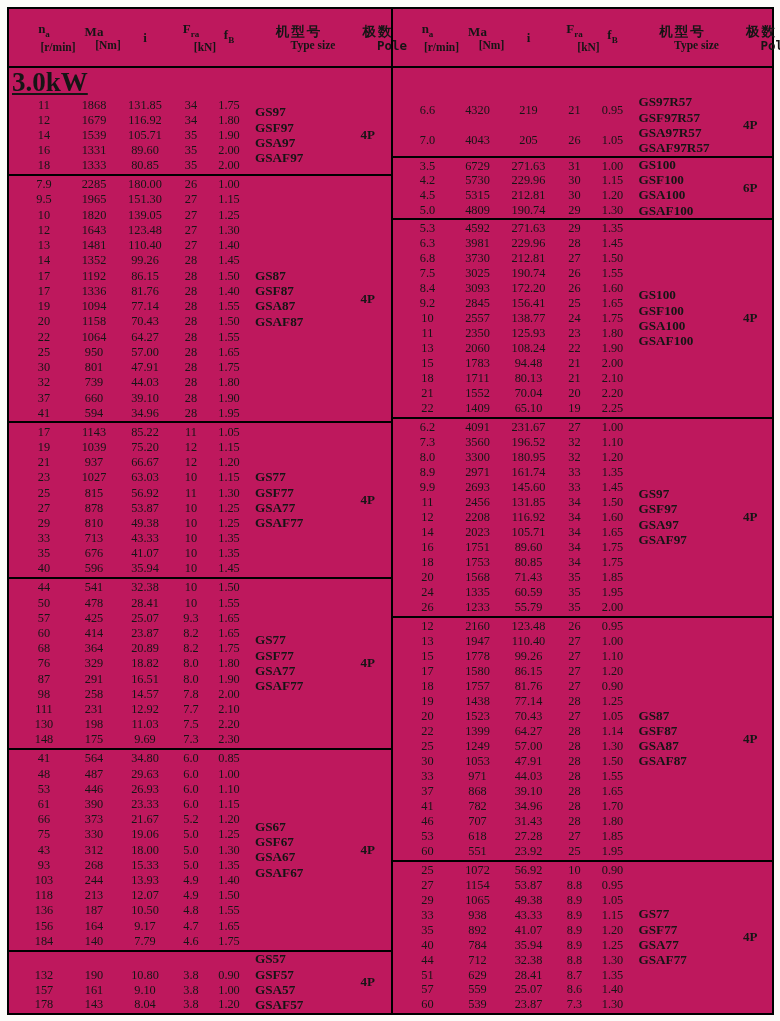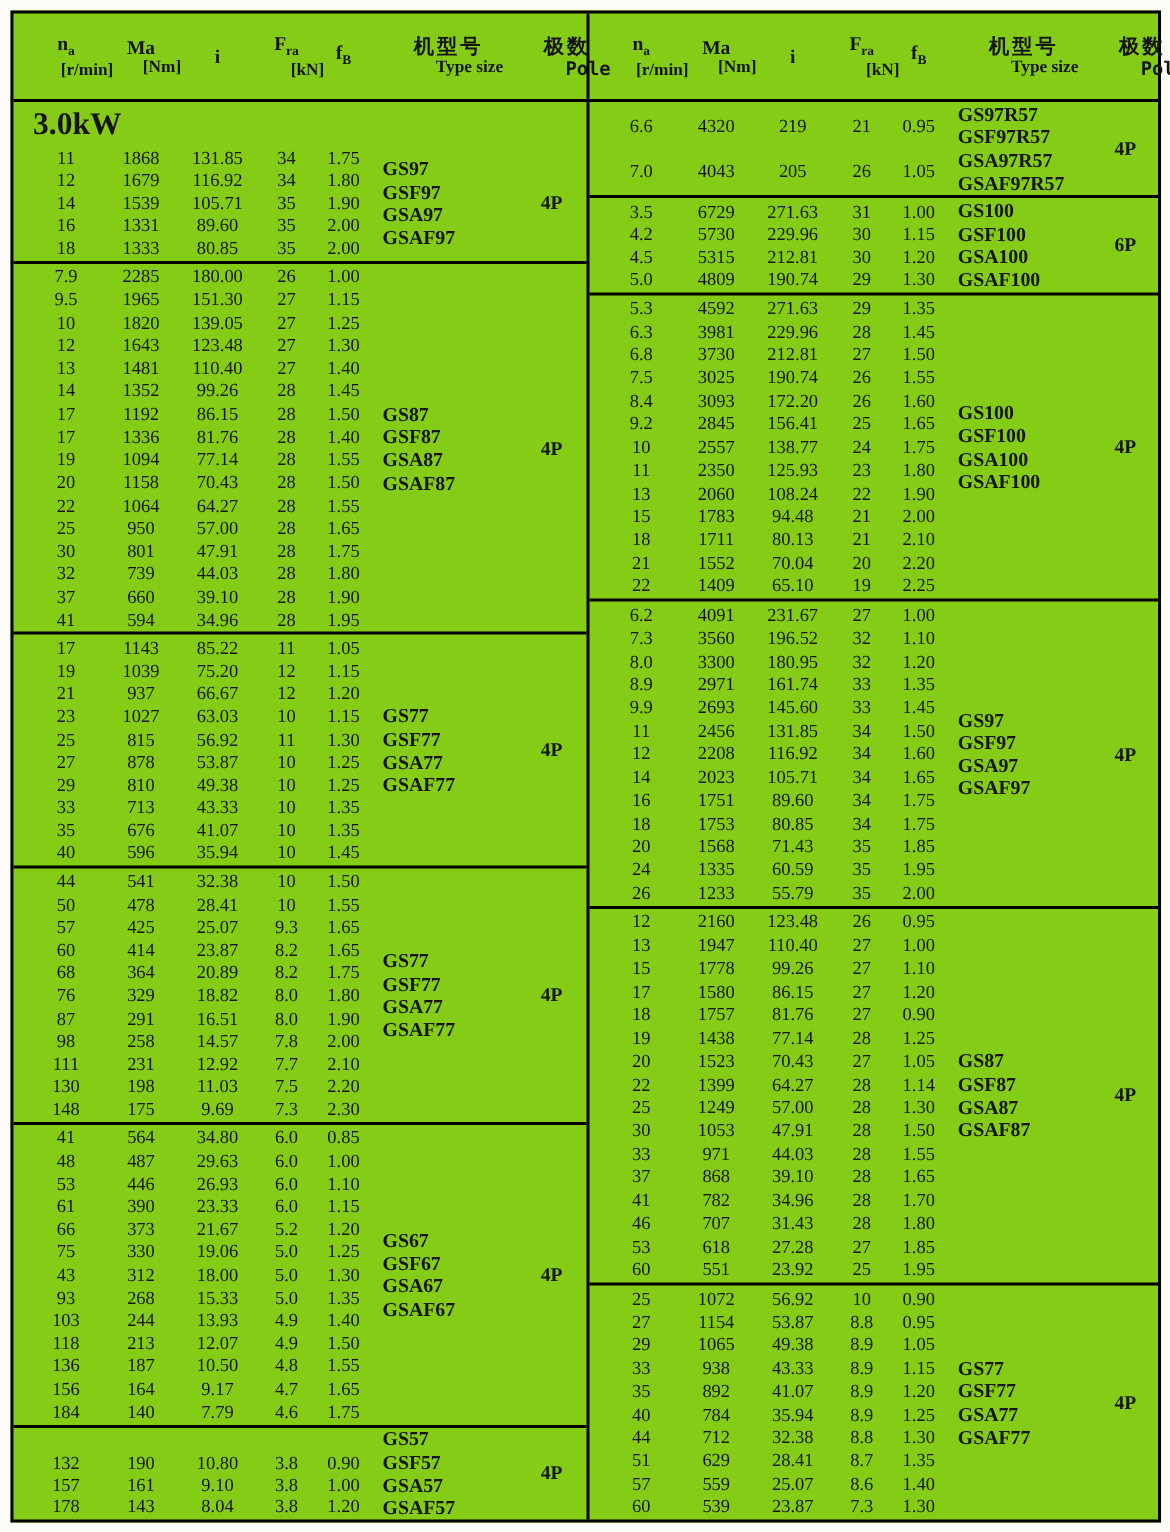--- a/index.html
+++ b/index.html
@@ -8,21 +8,21 @@
     background:#fcfbf8;
     font-family:"Liberation Serif", serif;
     color:#151515;
     position:relative;
     overflow:hidden;
   }
   .frame {
     position:absolute; left:7px; top:7px; right:6px; bottom:6px;
     border:2.5px solid #000;
     display:flex; flex-direction:column;
-    background:#84cc16;
+    background:#be185d;
   }
   .header-row { display:flex; height:57px; border-bottom:2.5px solid #000; flex:0 0 auto; }
   .half-header {
     width:50%; box-sizing:border-box;
     display:grid; grid-template-columns:54px 46px 56px 36px 40px 100px 1fr;
     padding-left:8px; align-items:center;
   }
   .half-header.right { border-left:2.5px solid #000; }
   .hcell { display:flex; flex-direction:column; justify-content:center; align-items:center; font-weight:bold; }
   .h1 { font-size:13px; line-height:15px; }
@@ -30,22 +30,22 @@
   .h2 { font-size:11.5px; line-height:13px;margin-left:28px; }
   .hcell-type .h1, .hcell-pole .h1 {
     font-family:"DejaVu Sans","Liberation Sans",sans-serif;
     font-size:13.5px; letter-spacing:2px;
   }
   .hcell-pole .h2 { font-family:"DejaVu Sans Mono","Liberation Mono",monospace; font-size:12.5px;text-align:center; }
   .body-row { flex:1 1 auto; display:flex; min-height:0; }
   .half { width:50%; box-sizing:border-box; display:flex; flex-direction:column; min-height:0; }
   .half.right { border-left:2.5px solid #000; }
   .sec-title {
-    flex:0 0 29px; font-size:21px; font-weight:bold;
-    line-height:29px; padding-left:13px;
+    flex:0 0 29px; font-size:27px; font-weight:bold;
+    line-height:29px; padding-left:3px;text-decoration:underline;
   }
   .blocks { flex:1 1 auto; display:flex; flex-direction:column; min-height:0; }
   .block { position:relative; display:flex; flex-direction:column; box-sizing:border-box; min-height:0; flex:1 1 0; }
   .block + .block { border-top:2px solid #000; }
   .rows { flex:1 1 auto; display:flex; flex-direction:column; padding:1px 0; min-height:0; }
   .drow {
     flex:1 1 0; display:grid; grid-template-columns:54px 46px 56px 36px 40px;
     padding-left:8px; align-items:center;
   }
   .dcell { text-align:center; font-size:12.3px; line-height:1; }
@@ -600,21 +600,21 @@
               <div class="tline">GSF57</div>
               <div class="tline">GSA57</div>
               <div class="tline">GSAF57</div>
             </div>
             <div class="pole">4P</div>
           </div>
         </div>
       </div>
       <div class="half right">
         <div class="blocks">
-          <div class="block" style="flex-grow: 4;">
+          <div class="block" style="flex-grow: 4; margin-top: 27px;">
             <div class="rows">
               <div class="drow">
                 <div class="dcell">6.6</div>
                 <div class="dcell">4320</div>
                 <div class="dcell">219</div>
                 <div class="dcell">21</div>
                 <div class="dcell">0.95</div>
               </div>
               <div class="drow">
                 <div class="dcell">7.0</div>

